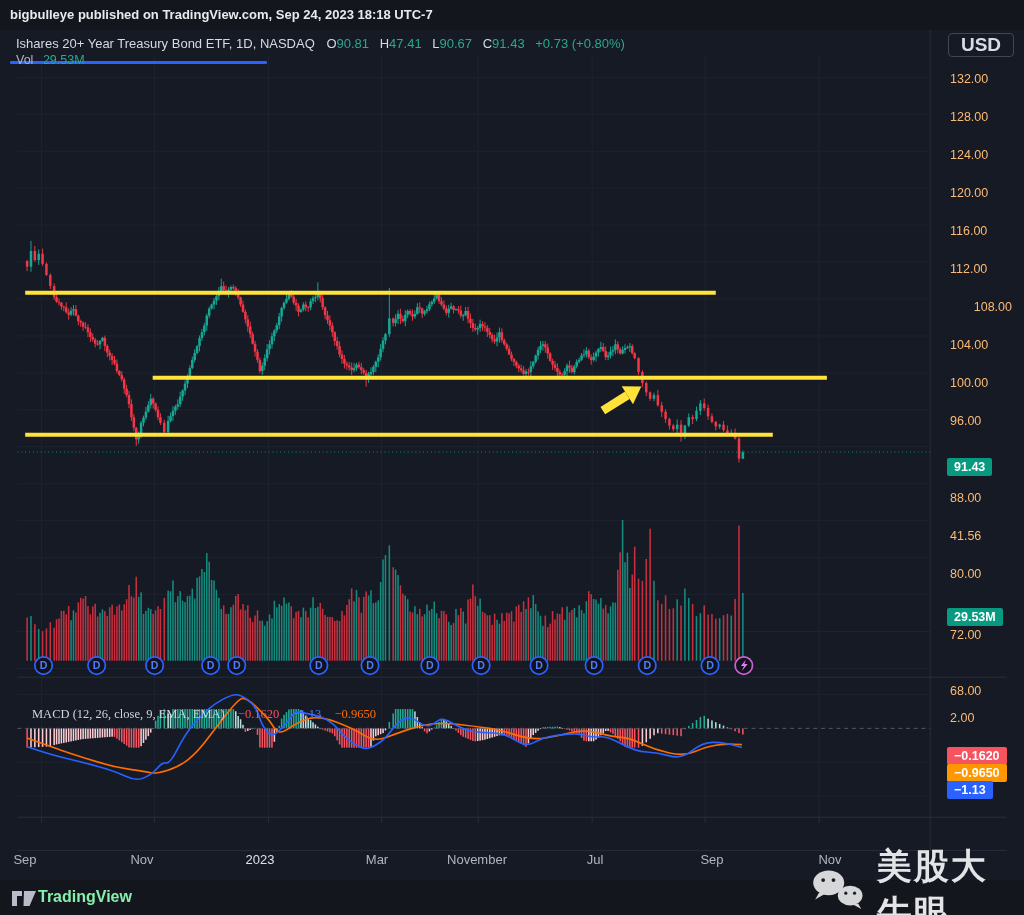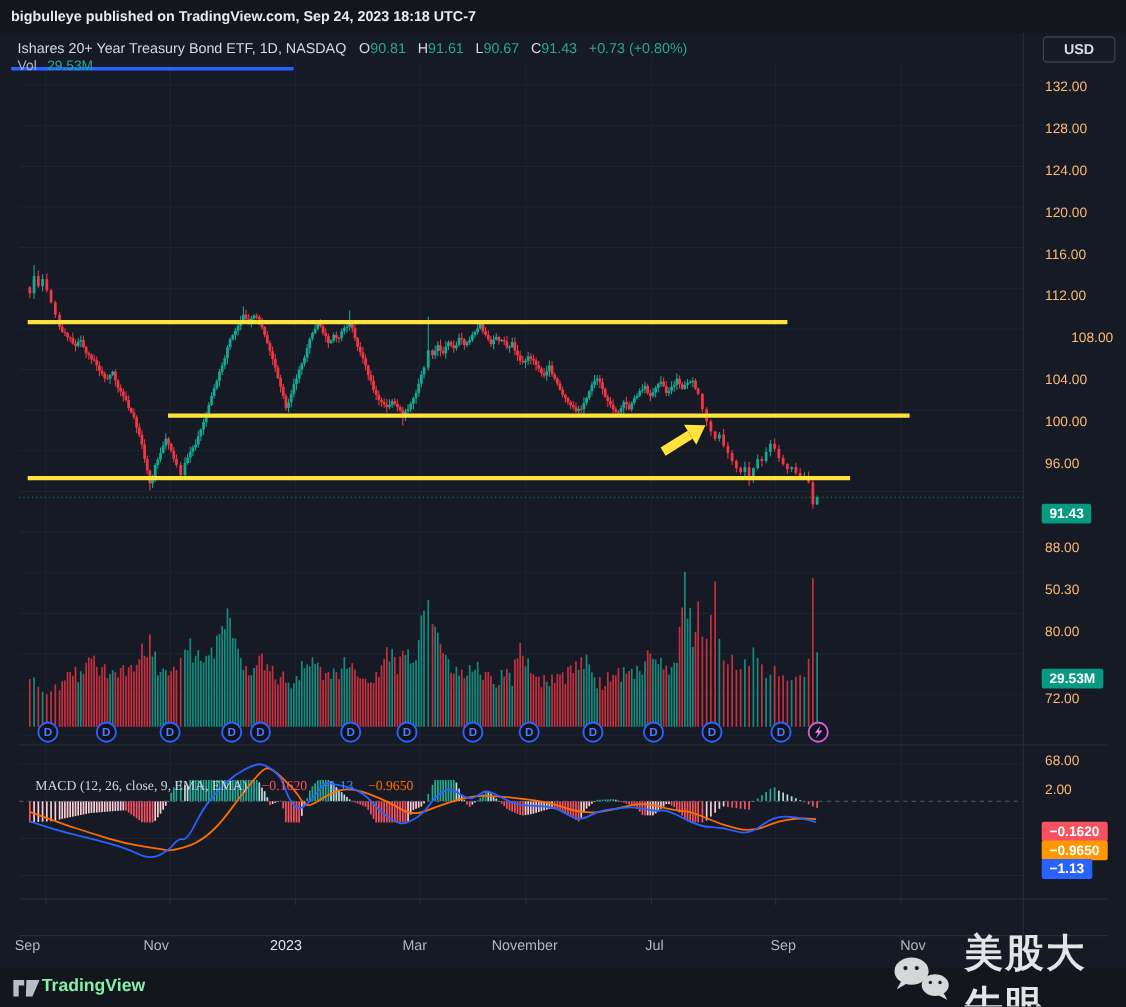--- a/index.html
+++ b/index.html
@@ -8,21 +8,21 @@
   .topbar{position:absolute;left:0;top:0;width:1024px;height:30px;line-height:30px;
     color:#e8eaef;font-size:13px;font-weight:700;padding-left:10px;box-sizing:border-box;}
   .chart{position:absolute;left:0;top:30px;width:1024px;height:850px;background:#151a25;}
   svg#cv{position:absolute;left:0;top:0;z-index:1;}
   .legend{position:absolute;left:16px;top:6px;z-index:3;font-size:13px;color:#d6d9e0;white-space:nowrap;}
   .legend .val{color:#2aa78f;}
   .legend2{position:absolute;left:16px;top:23px;z-index:3;font-size:12.5px;color:#b2b5be;white-space:nowrap;}
   .legend2 .val{color:#2aa78f;}
   .blueline{position:absolute;left:10px;top:31px;width:257px;height:3px;background:#2962ff;z-index:2;border-radius:1px;}
   .usd{position:absolute;left:948px;top:3px;width:64px;height:22px;z-index:3;border:1px solid #434651;
-    border-radius:4px;color:#d8dbe3;font-size:13px;font-weight:700;text-align:center;line-height:22px;}
+    border-radius:4px;color:#d8dbe3;font-size:19px;font-weight:700;text-align:center;line-height:22px;}
   .pl{position:absolute;left:950px;width:62px;height:16px;line-height:16px;font-size:12.5px;color:#fdba74;z-index:2;}
   .tl{position:absolute;top:822px;width:60px;text-align:center;font-size:13px;color:#b2b5be;z-index:2;}
   .tl.year{color:#dfe2e8;}
   .badge{position:absolute;left:947px;z-index:4;color:#fff;font-size:12.5px;font-weight:700;
     padding:2px 7px;border-radius:2px;white-space:nowrap;}
   .anno{position:absolute;left:570px;top:249px;z-index:5;width:390px;
     font-family:"Liberation Serif",serif;font-size:16.5px;font-weight:700;color:#d9cfe9;line-height:17px;}
   .macdlegend{position:absolute;left:32px;top:677px;z-index:3;font-size:12.5px;color:#d1d4dc;white-space:nowrap;font-family:Liberation Serif, serif;}
   .macdlegend .h{color:#f7525f;margin-left:10px;}
   .macdlegend .m{color:#4a7dff;margin-left:10px;}
@@ -1234,21 +1234,21 @@
         <line x1="0" y1="845" x2="1024" y2="845" stroke="#2a2e39" stroke-width="1"></line>
         <line x1="945" y1="30" x2="945" y2="880" stroke="#2a2e39" stroke-width="1"></line>
         <line x1="0" y1="879.5" x2="1024" y2="879.5" stroke="#2a2e39" stroke-width="1"></line>
       </svg>
 
     <div class="blueline"></div>
 
     <div class="legend">
       <span>Ishares 20+ Year Treasury Bond ETF, 1D, NASDAQ</span>
       <span style="margin-left:8px">O</span><span class="val">90.81</span>
-      <span style="margin-left:7px">H</span><span class="val">91.61</span>
+      <span style="margin-left:7px">H</span><span class="val">47.41</span>
       <span style="margin-left:7px">L</span><span class="val">90.67</span>
       <span style="margin-left:7px">C</span><span class="val">91.43</span>
       <span class="val" style="margin-left:7px">+0.73 (+0.80%)</span>
     </div>
     <div class="legend2">
       <span>Vol</span>
       <span class="val" style="margin-left:6px">29.53M</span>
     </div>
 
     <div class="usd">USD</div>
@@ -1258,21 +1258,21 @@
         <div class="pl" style="top: 79px;">128.00</div>
         <div class="pl" style="top: 117px;">124.00</div>
         <div class="pl" style="top: 155px;">120.00</div>
         <div class="pl" style="top: 193px;">116.00</div>
         <div class="pl" style="top: 231px;">112.00</div>
         <div class="pl" style="top: 269px; text-align: right;">108.00</div>
         <div class="pl" style="top: 307px;">104.00</div>
         <div class="pl" style="top: 345px;">100.00</div>
         <div class="pl" style="top: 383px;">96.00</div>
         <div class="pl" style="top: 460px;">88.00</div>
-        <div class="pl" style="top: 498px;">50.30</div>
+        <div class="pl" style="top: 498px;">41.56</div>
         <div class="pl" style="top: 536px;">80.00</div>
         <div class="pl" style="top: 597px;">72.00</div>
         <div class="pl" style="top: 653px;">68.00</div>
         <div class="pl" style="top: 680px;">2.00</div>
       </div>
     <div id="timeLabels">
         <div class="tl" style="left: -5px;">Sep</div>
         <div class="tl" style="left: 112px;">Nov</div>
         <div class="tl year" style="left: 230px;">2023</div>
         <div class="tl" style="left: 347px;">Mar</div>

